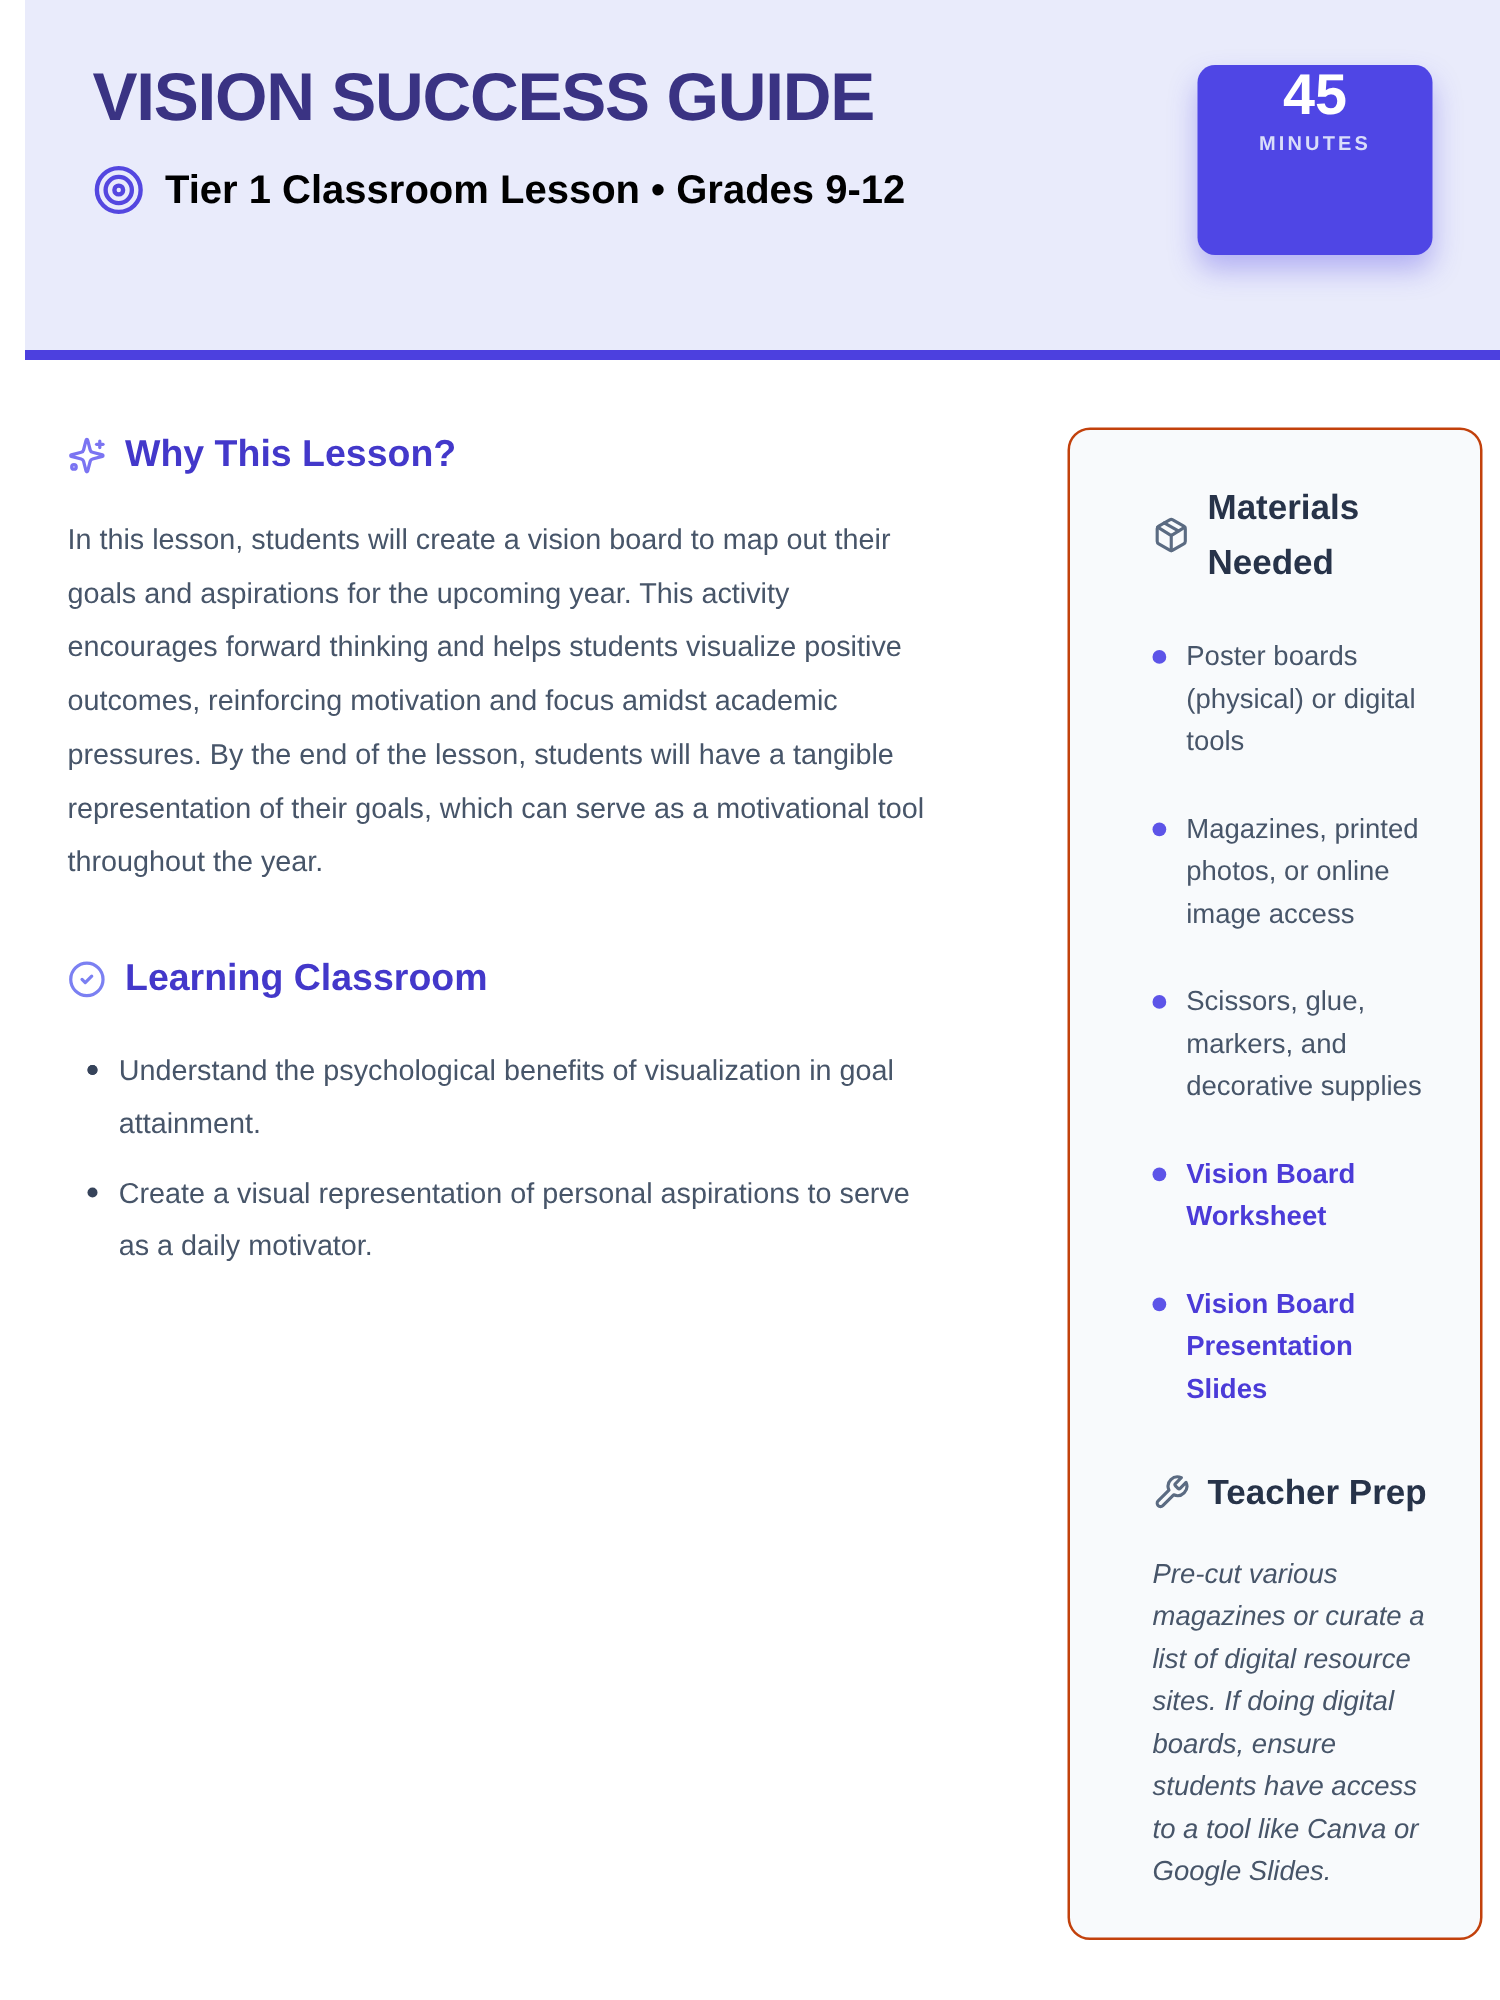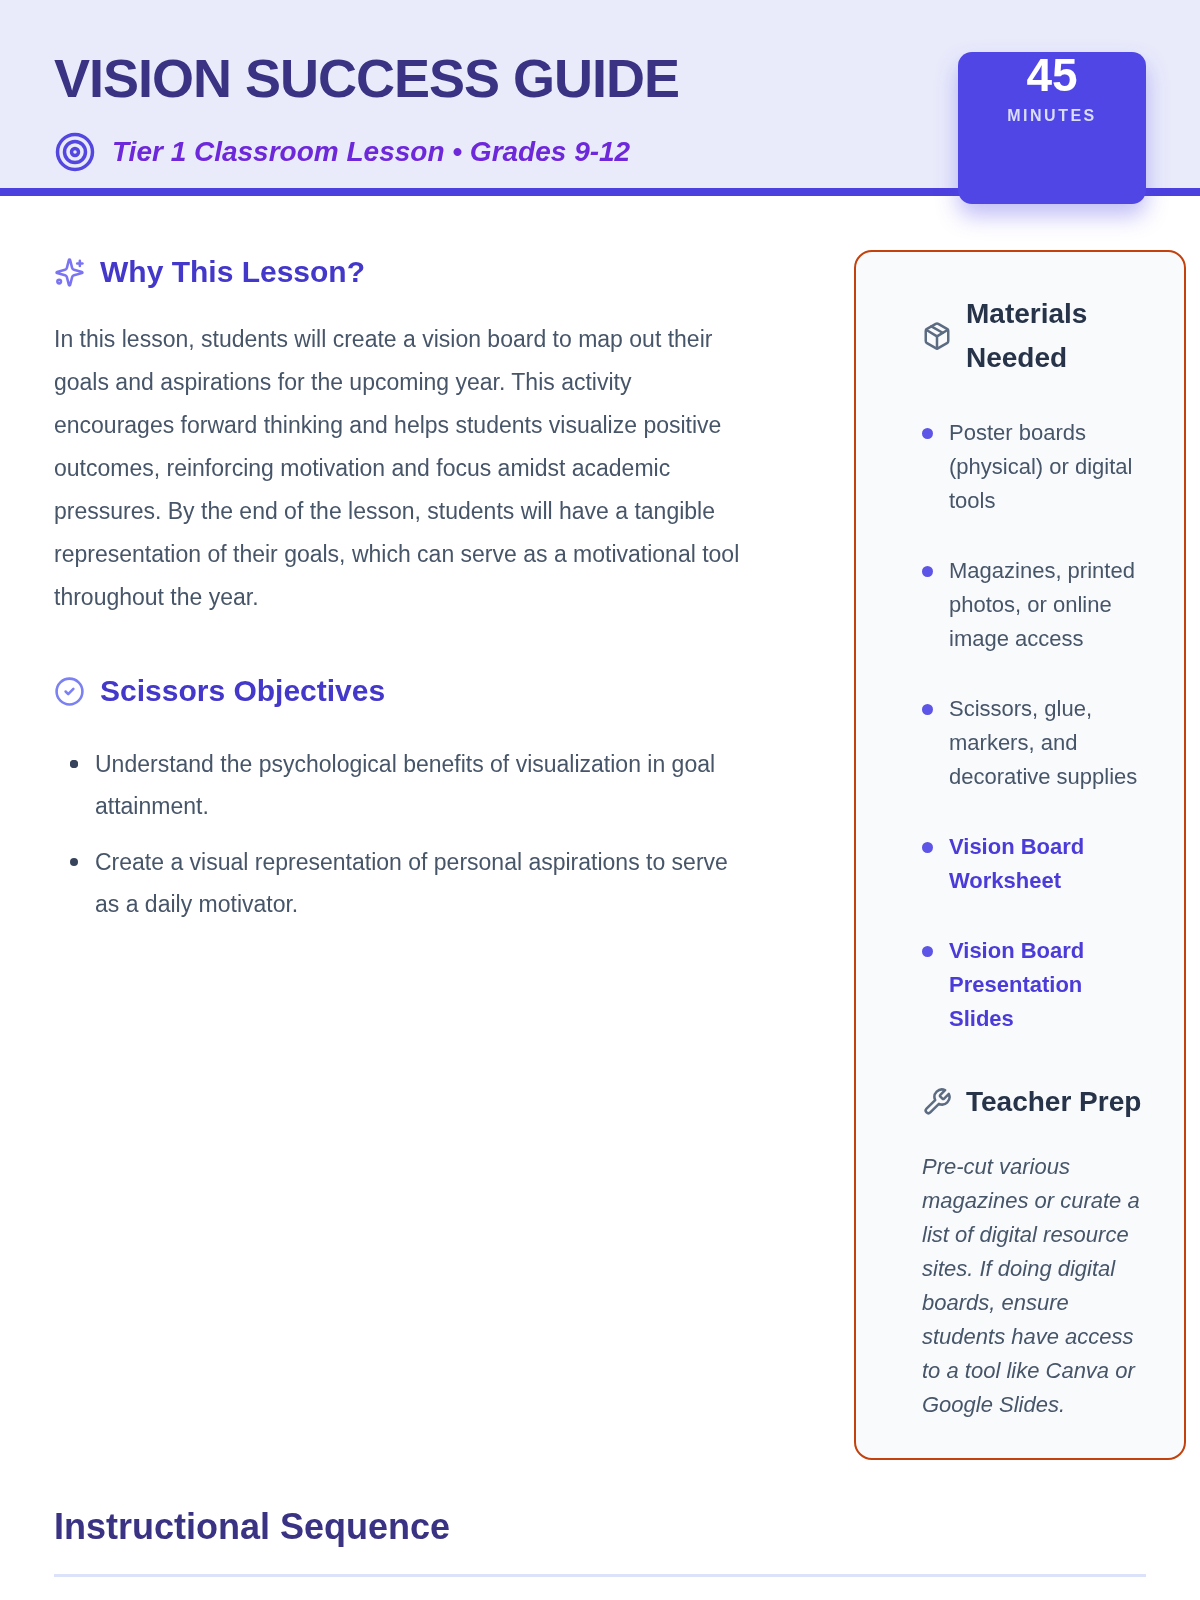--- a/index.html
+++ b/index.html
@@ -10,23 +10,24 @@
     background: #ffffff;
     overflow: hidden;
     font-family: "Liberation Sans", sans-serif;
     color: #475569;
     position: relative;
   }
 
   
   .header {
     background: #E9EBFB;
-    height: 196px;
+    height: 288px;
     border-bottom: 8px solid #4C40DF;
     padding: 50px 54px 0 54px;
+    margin-left: 20px;
   }
   .header-inner {
     display: flex;
     justify-content: space-between;
     align-items: flex-start;
   }
   .page-title {
     margin: 0;
     font-size: 54px;
     font-weight: 700;
@@ -35,24 +36,23 @@
     line-height: 1.05;
   }
   .subtitle-row {
     margin-top: 24px;
     display: flex;
     align-items: center;
     gap: 16px;
   }
   .subtitle-row svg { display: block; }
   .subtitle-text {
-    font-size: 28px;
-    font-weight: 700;
-    color: #6d28d9;
-    font-style: italic;
+    font-size: 32px;
+    font-weight: 700;
+    color: #000000;
   }
   .duration-badge {
     width: 188px;
     height: 152px;
     background: #4F46E5;
     border-radius: 14px;
     box-shadow: 0 12px 22px rgba(79, 70, 229, 0.35);
     display: flex;
     flex-direction: column;
     align-items: center;
@@ -253,21 +253,21 @@
     </div>
     <p class="body-para">In this lesson, students will create a vision board to map out their goals and aspirations for the upcoming year. This activity encourages forward thinking and helps students visualize positive outcomes, reinforcing motivation and focus amidst academic pressures. By the end of the lesson, students will have a tangible representation of their goals, which can serve as a motivational tool throughout the year.</p>
 
     <div class="section-head objectives-head">
       <span>
         <svg width="31" height="31" viewBox="0 0 24 24" fill="none" stroke="#7B80F2" stroke-width="2" stroke-linecap="round" stroke-linejoin="round">
           <circle cx="12" cy="12" r="10"></circle>
             <path d="m9 12 2 2 4-4"></path>
         </svg>
       </span>
-      <h2 class="section-heading">Scissors Objectives</h2>
+      <h2 class="section-heading">Learning Classroom</h2>
     </div>
     <ul class="objectives-list">
       <li>
         <span class="dot"></span>
       </li>
       <li>
         <span class="dot"></span>
         <span>Understand the psychological benefits of visualization in goal attainment.</span>
       </li>
       <li>

